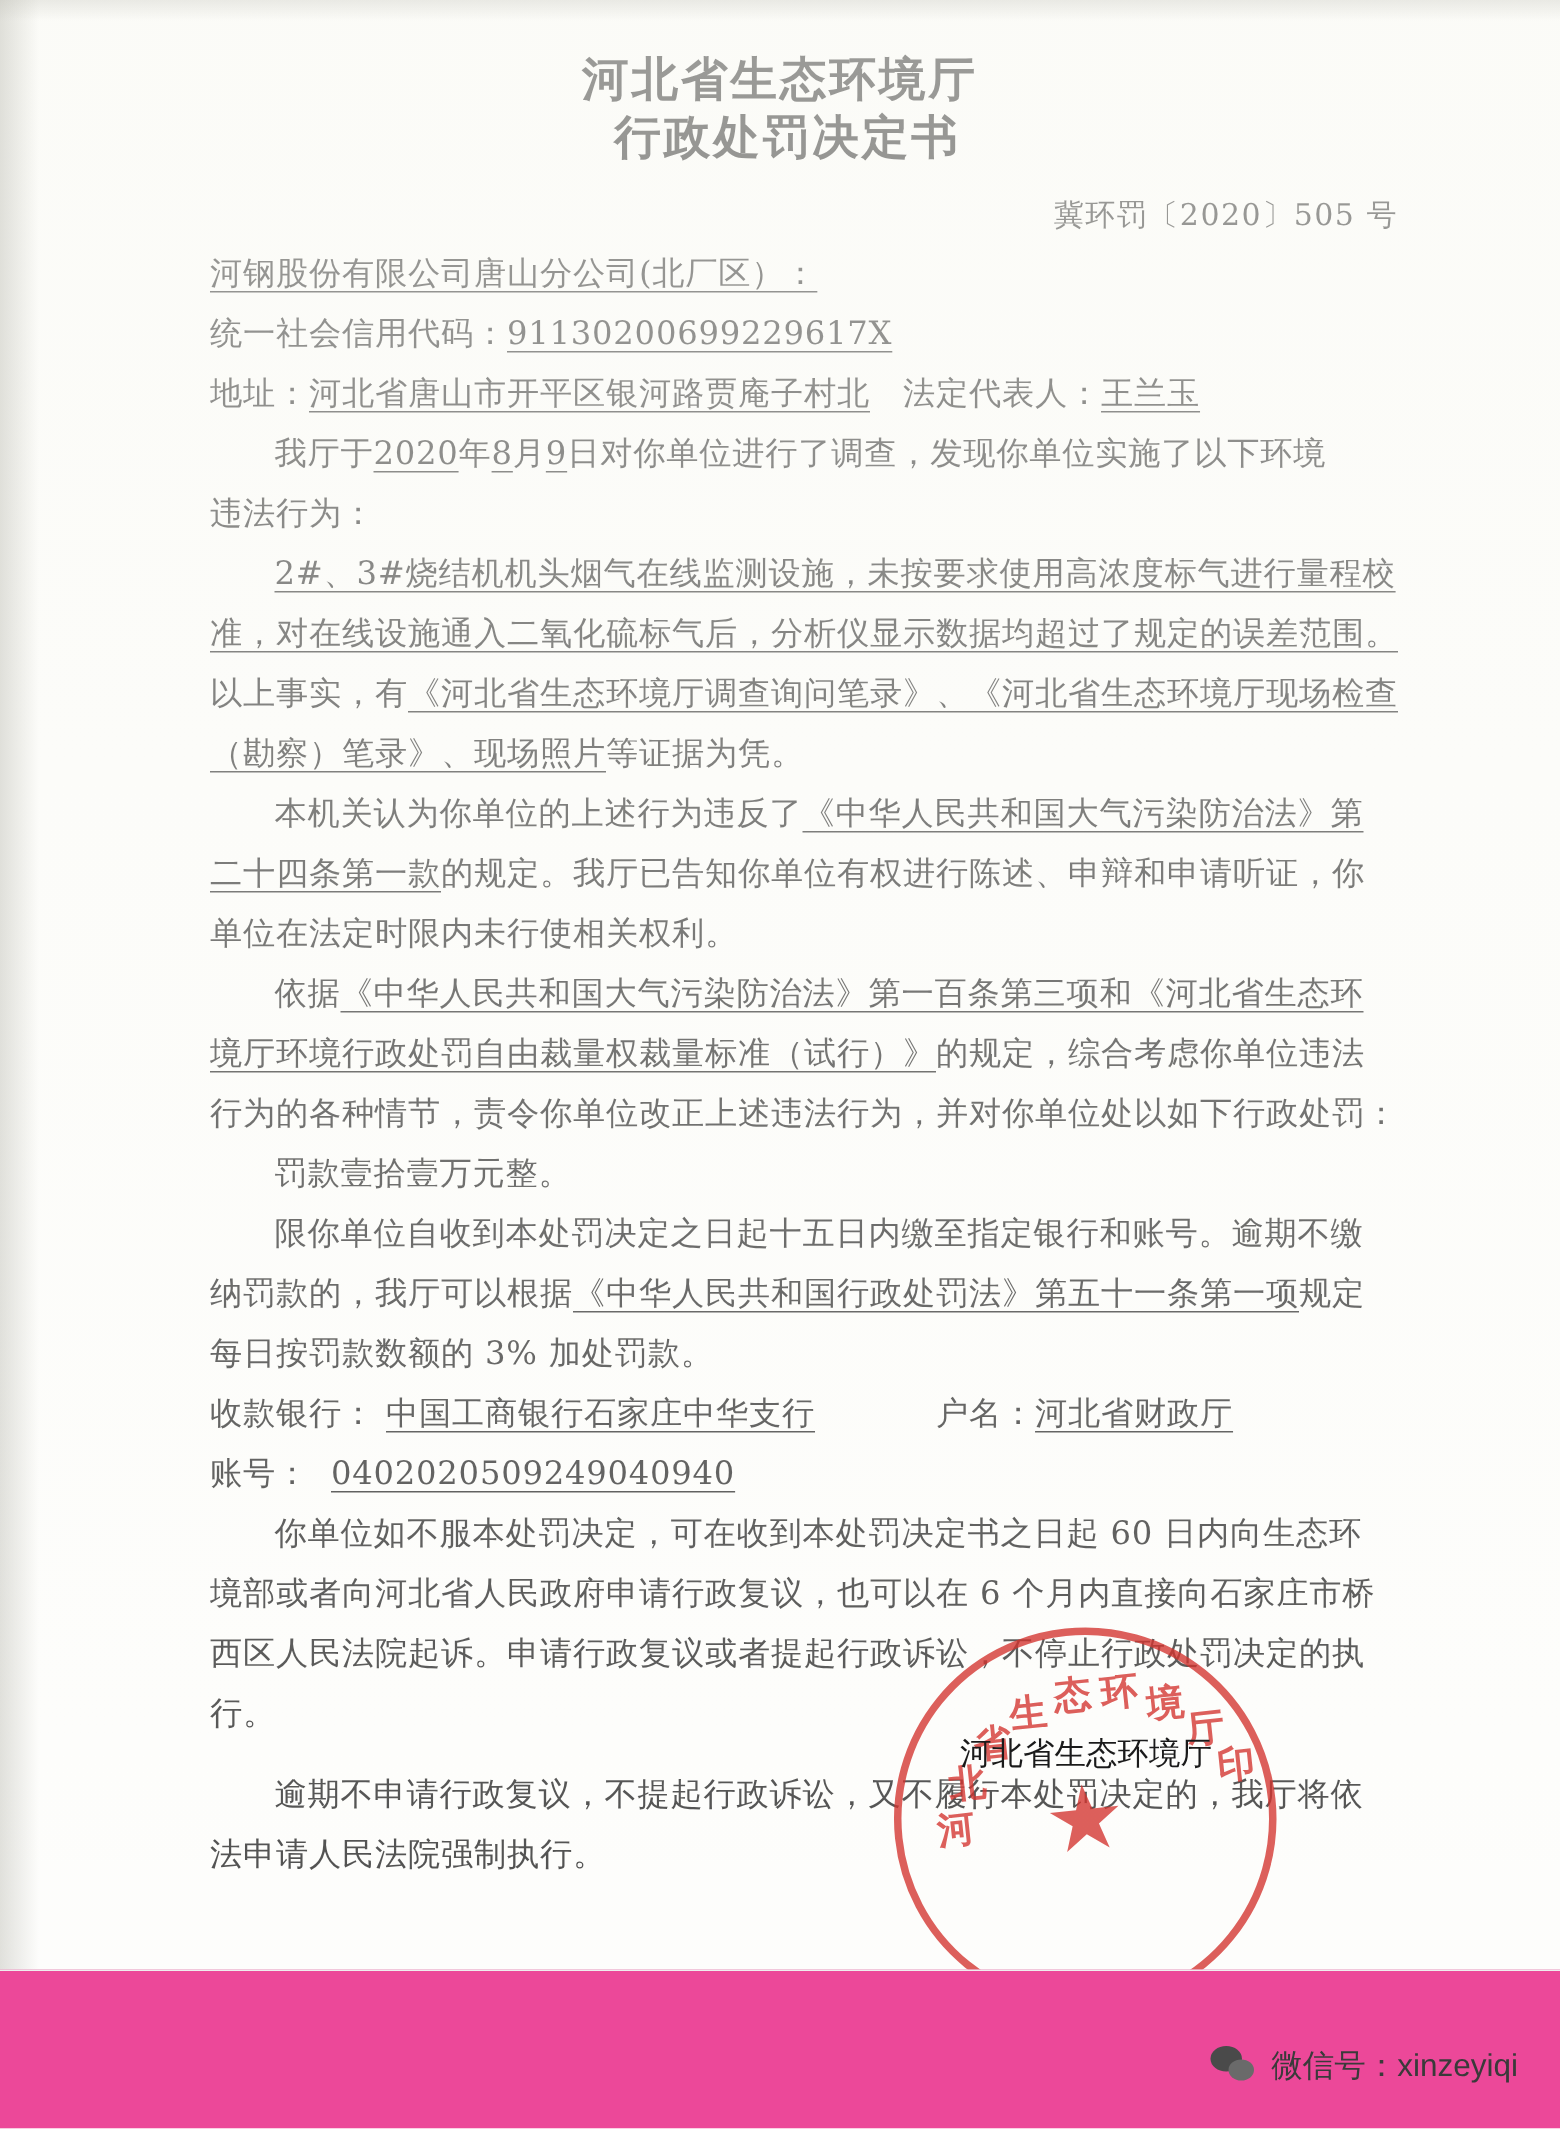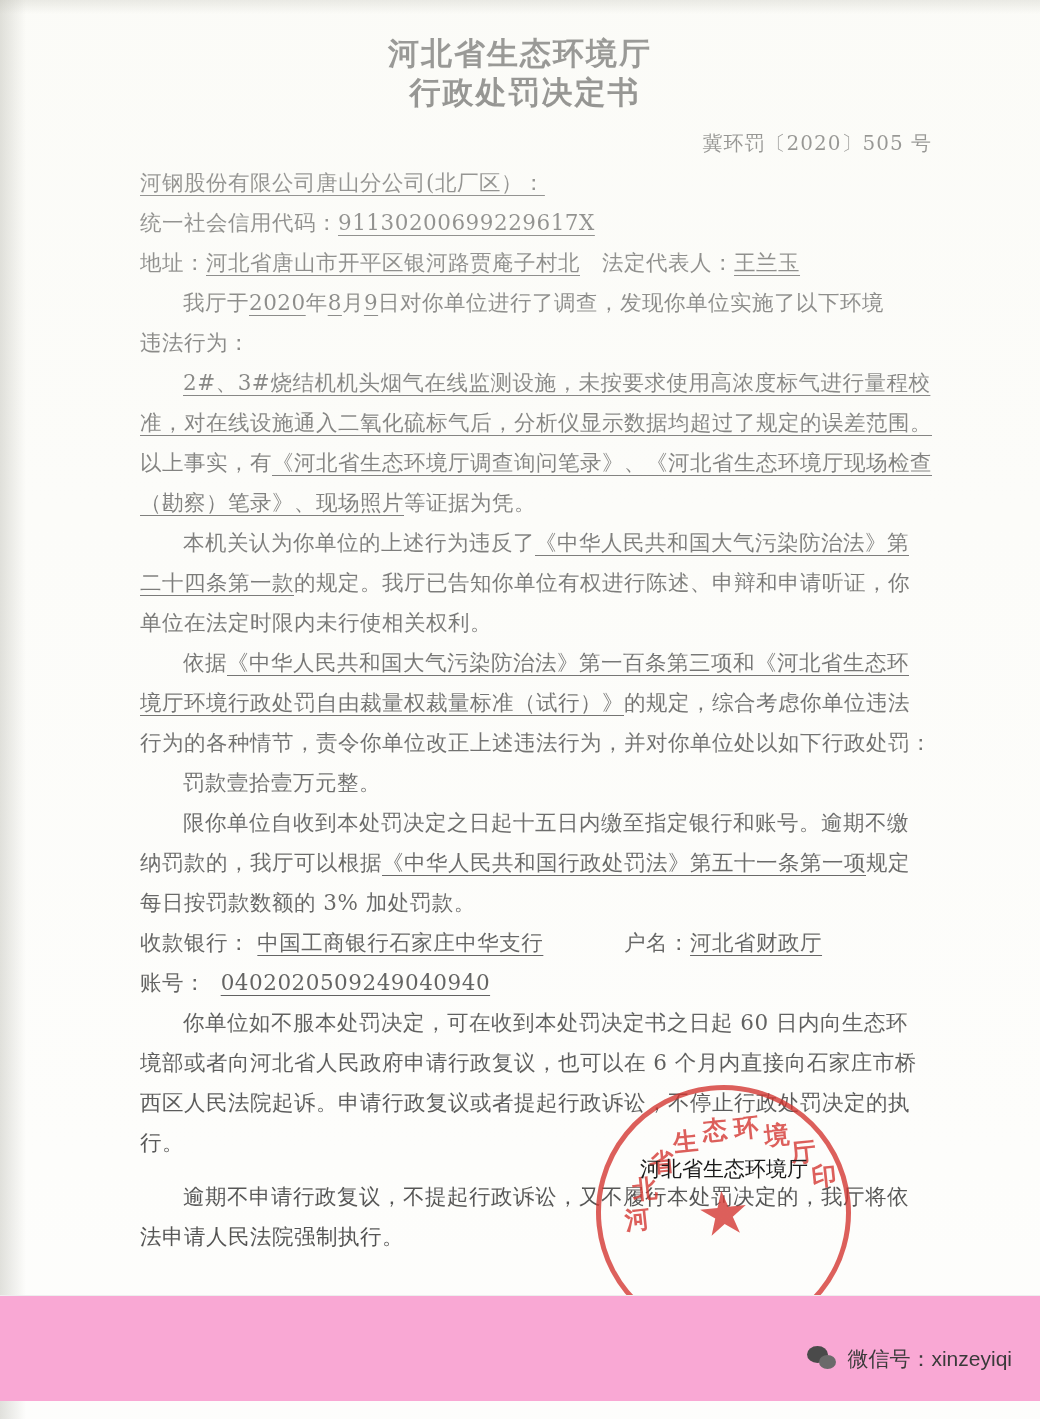--- a/index.html
+++ b/index.html
@@ -127,23 +127,23 @@
     font-size: 21px;
     line-height: 38px;
     color: #1a1a1a;
     text-align: left;
   }
 
   .footer-bar {
     position: absolute;
     left: 0;
     right: 0;
-    bottom: 18px;
+    bottom: 0;
     height: 105px;
-    background: #f9a8d4;
+    background: #ec4899;
     border-top: 1px solid #eee;
   }
   .wechat-badge {
     position: absolute;
     right: 28px;
     bottom: 28px;
     display: flex;
     align-items: center;
     gap: 10px;
     font-family: "Liberation Sans", sans-serif;

